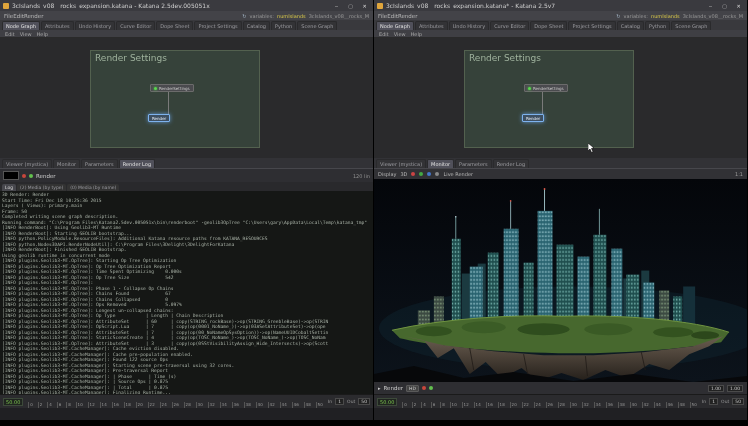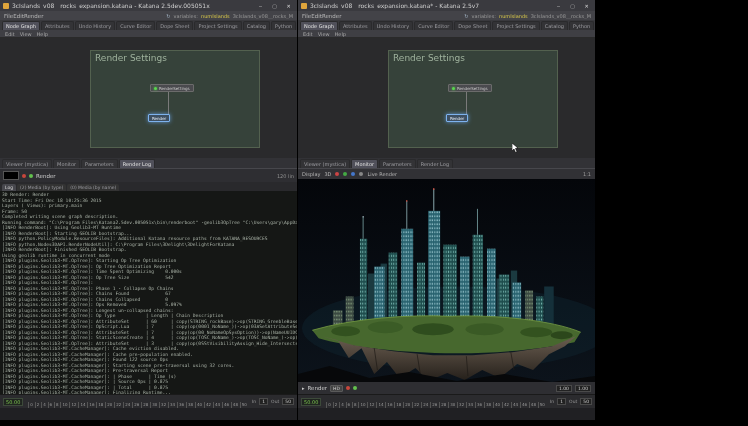--- a/index.html
+++ b/index.html
@@ -1,18 +1,18 @@
 <!DOCTYPE html>
 <html><head>
 <meta charset="utf-8">
 <style>
   * { margin:0; padding:0; box-sizing:border-box; }
   body { background:#000; font-family:"DejaVu Sans", sans-serif; }
   .stage { width:748px; height:426px; background:#000; position:relative; display:flex; overflow:hidden; }
-  .window { width:298px; height:420px; display:flex; flex-direction:column; background:#2c2c2e; position:relative; border-right:1px solid #000; overflow:hidden; }
+  .window { width:374px; height:420px; display:flex; flex-direction:column; background:#2c2c2e; position:relative; border-right:1px solid #000; overflow:hidden; }
 
   .titlebar { height:11px; background:#3a3a3f; display:flex; align-items:center; gap:3px; padding:0 3px; flex:none; }
   .app-icon { width:6px; height:6px; background:#e0a63c; border-radius:1px; flex:none; }
   .title { font-size:6px; color:#cfcfcf; white-space:nowrap; overflow:hidden; flex:1; }
   .win-btn { font-size:5px; color:#bbb; width:11px; text-align:center; flex:none; }
   .win-btn.close { color:#ddd; }
 
   .menubar { height:9px; background:#434348; display:flex; align-items:center; gap:6px; padding:0 4px; font-size:5.5px; color:#b8b8b8; flex:none; }
   .menu-item { white-space:nowrap; }
   .menu-right { margin-left:auto; display:flex; gap:3px; align-items:center; }

